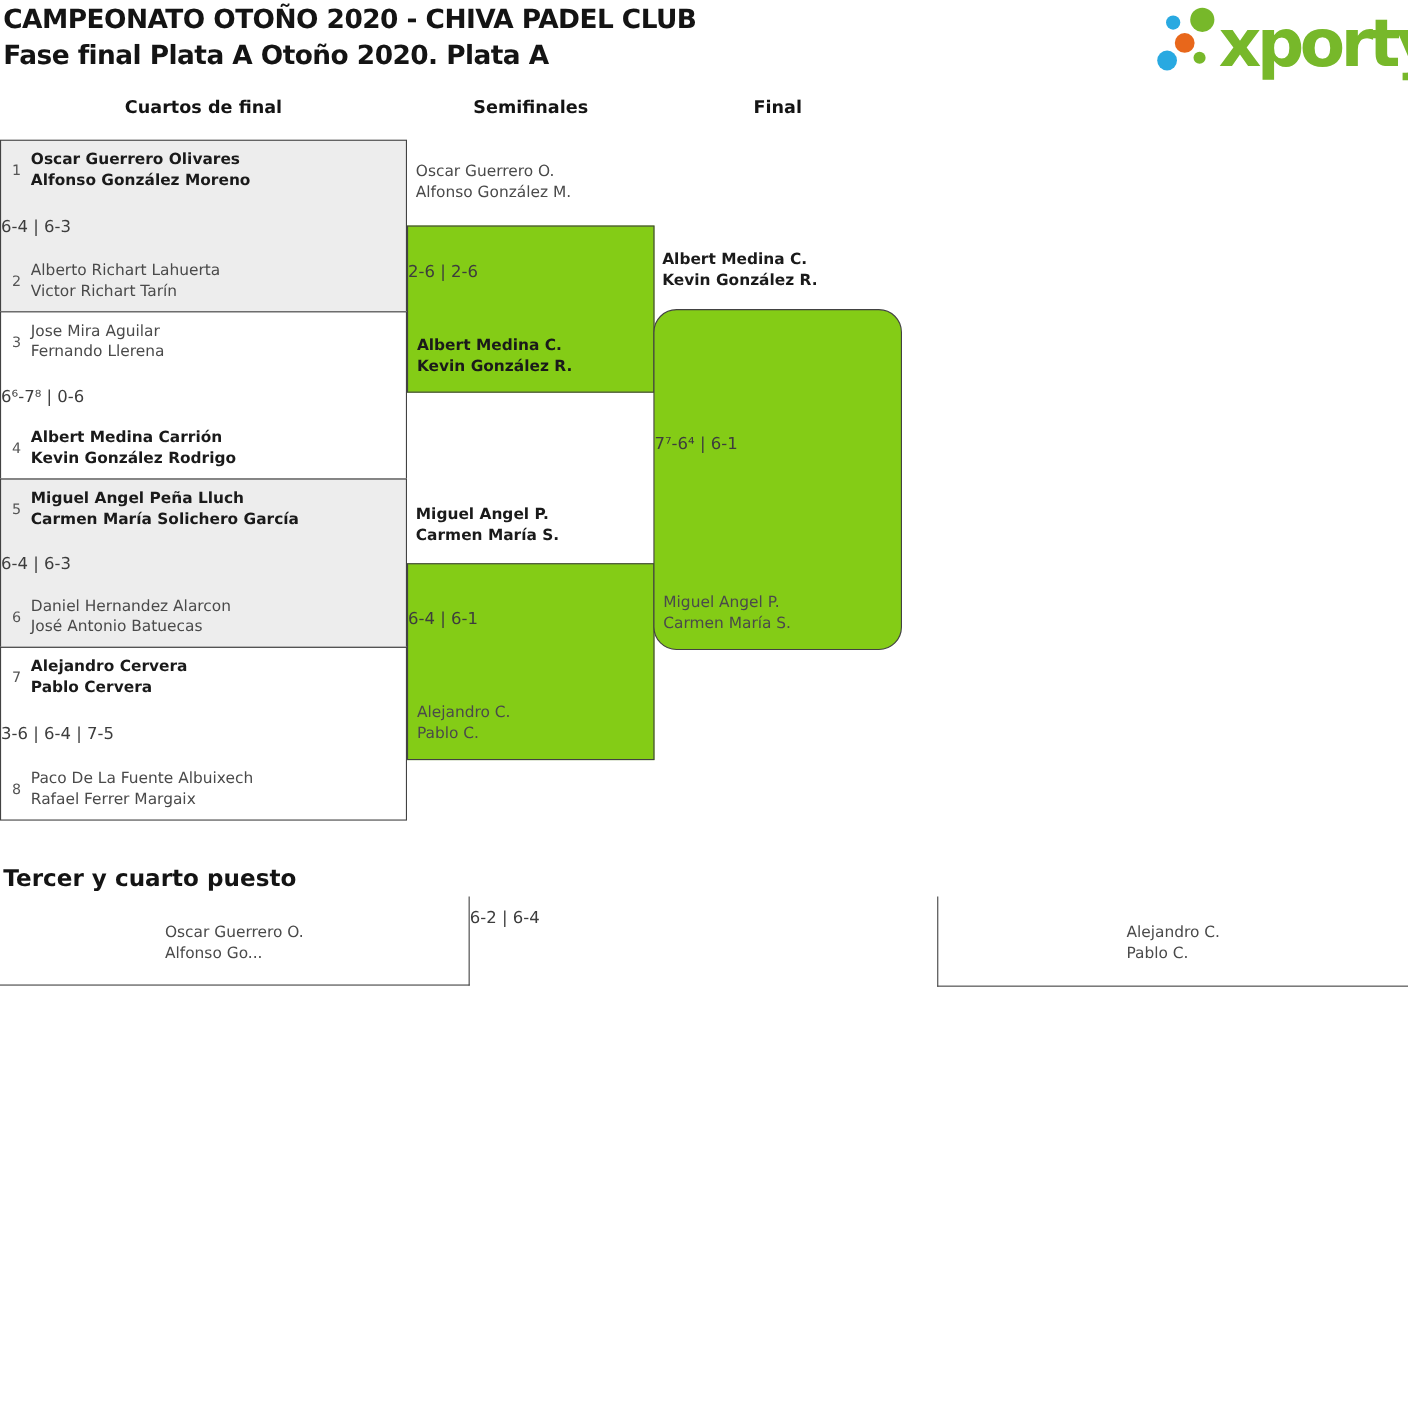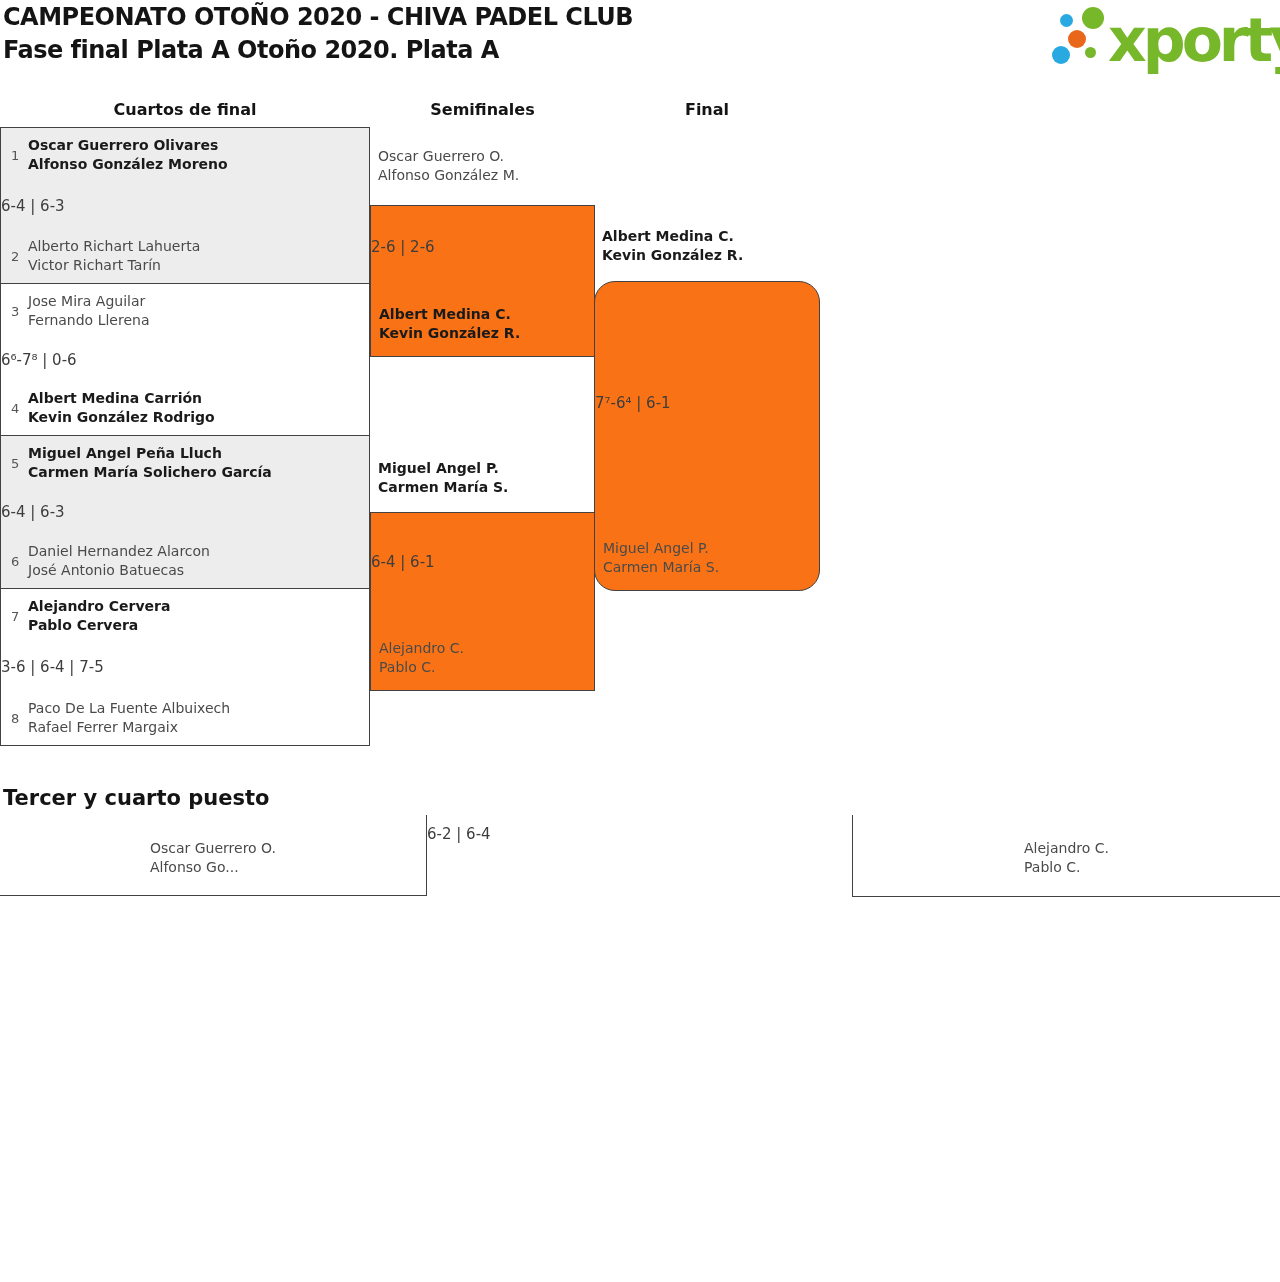--- a/index.html
+++ b/index.html
@@ -11,21 +11,21 @@
   .title{left:3px;font-size:24px;font-weight:700;color:#141414;letter-spacing:-0.5px;white-space:nowrap;text-align:right;}
   #title1{top:3px;}
   #title2{top:36px;}
 
   
   .dot{position:absolute;border-radius:50%;}
   #logo-text{position:absolute;left:1108px;top:10px;font-size:60px;font-weight:800;
              color:#77b82a;letter-spacing:-4px;line-height:1;}
 
   
-  .round-h{top:100px;text-align:center;font-size:16px;font-weight:700;color:#141414;}
+  .round-h{top:88px;text-align:center;font-size:16px;font-weight:700;color:#141414;}
   #rh-qf{left:0;width:370px;}
   #rh-sf{left:370px;width:225px;}
   #rh-f{left:594px;width:226px;}
 
   
   .qf-box{left:0;width:370px;border:1px solid #424242;box-sizing:border-box;
           display:flex;flex-direction:column;justify-content:space-between;padding:8px 10px;}
   .qf-shaded{background:#ededed;}
   #qf1{top:127px;height:157px;}
   #qf2{top:283px;height:153px;background:#fff;}
@@ -33,21 +33,21 @@
   #qf4{top:588px;height:158px;background:#fff;}
   .team-row{display:flex;align-items:center;position:relative;z-index:2;}
   .seed{width:17px;flex:none;color:#555;font-size:13px;}
   .names{font-size:14px;line-height:19px;white-space:nowrap;}
   .winner{font-weight:700;color:#1a1a1a;}
   .loser{font-weight:400;color:#4a4a4a;}
   .score{position:absolute;left:0;right:0;font-size:15px;color:#3d3d3d;z-index:1;}
   .qf-score{top:50%;transform:translateY(-50%);}
 
   
-  .br-box{border:1px solid #424242;box-sizing:border-box;background:#f97316;}
+  .br-box{border:1px solid #424242;box-sizing:border-box;background:#84cc16;}
   #sf1-box{left:370px;top:205px;width:225px;height:152px;}
   #sf2-box{left:370px;top:512px;width:225px;height:179px;}
   #f-box{left:594px;top:281px;width:226px;height:310px;border-radius:21px;}
   .feed-label{white-space:nowrap;}
   #sf1-top{left:378px;top:147px;}
   #sf2-top{left:378px;top:459px;}
   #f-top{left:602px;top:227px;}
   .in-box-label{position:absolute;left:8px;bottom:13px;white-space:nowrap;}
   #sf1-score{top:32px;}
   #sf2-score{top:40px;}

